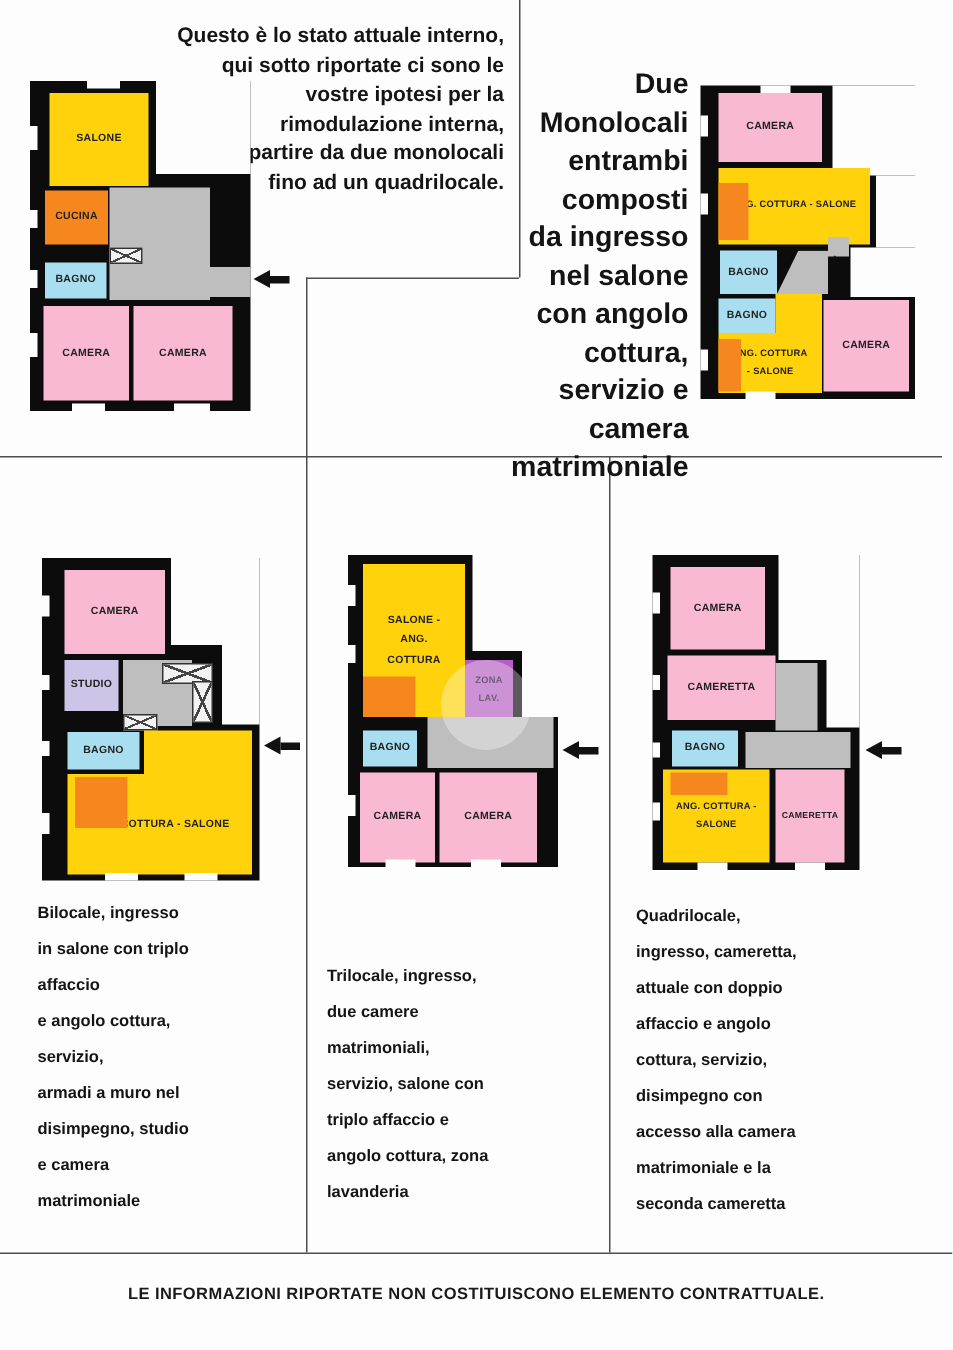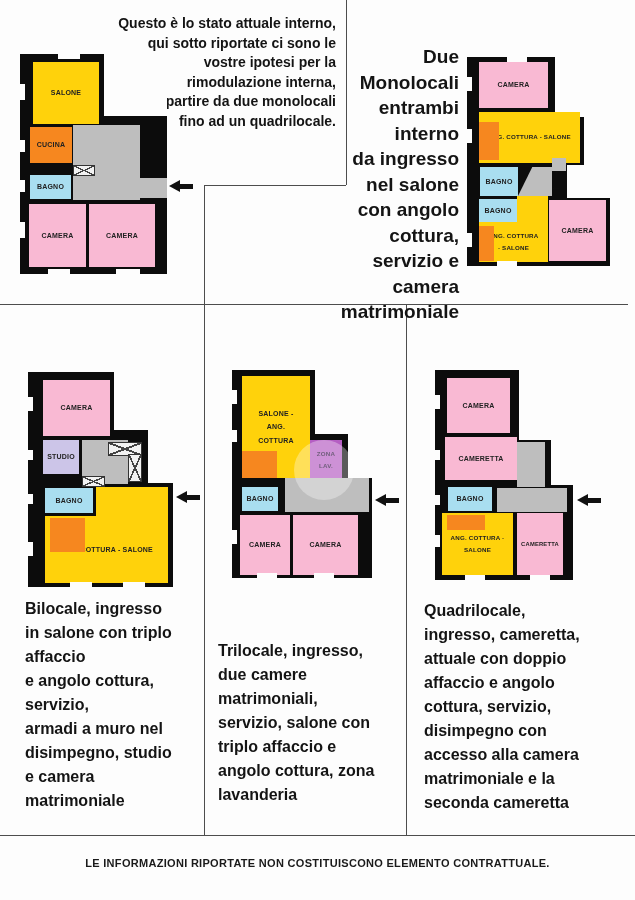--- a/index.html
+++ b/index.html
@@ -10,21 +10,21 @@
     color:#111;
   }
   
   .vline,.hline{position:absolute;background:#4d4d4d;}
   .vline{width:1px;}
   .hline{height:1px;}
   
   .txt{position:absolute;font-weight:bold;white-space:pre-line;color:#141414;}
   .txt-intro{left:98px;top:14px;width:238px;text-align:right;font-size:14px;line-height:19.5px;}
   .txt-mono{left:285px;top:44px;width:174px;text-align:right;font-size:19px;line-height:25.5px;}
-  .txt-para{font-size:16px;line-height:24px;text-align:left;}
+  .txt-para{font-size:11px;line-height:24px;text-align:left;}
   .txt-bilocale{left:25px;top:597px;width:180px;}
   .txt-trilocale{left:218px;top:639px;width:182px;}
   .txt-quadrilocale{left:424px;top:599px;width:190px;}
   .footer{position:absolute;left:0;top:857px;width:635px;text-align:center;
     font-size:11px;font-weight:bold;letter-spacing:.3px;color:#1a1a1a;}
   
   .plan{position:absolute;background:#0c0c0c;}
   .cut{position:absolute;background:#fdfdfd;}
   .rm{position:absolute;display:flex;align-items:center;justify-content:center;
       text-align:center;font-weight:bold;font-size:7px;letter-spacing:.2px;
@@ -64,21 +64,21 @@
 
 <div class="txt txt-intro">Questo è lo stato attuale interno,
 qui sotto riportate ci sono le
 vostre ipotesi per la
 rimodulazione interna,
 a partire da due monolocali
 fino ad un quadrilocale.</div>
 <div class="txt txt-mono">Due
 Monolocali
 entrambi
-interno
+composti
 da ingresso
 nel salone
 con angolo cottura,
 servizio e
 camera matrimoniale</div>
 <div class="txt txt-para txt-bilocale">Bilocale, ingresso
 in salone con triplo
 affaccio
 e angolo cottura,
 servizio,

